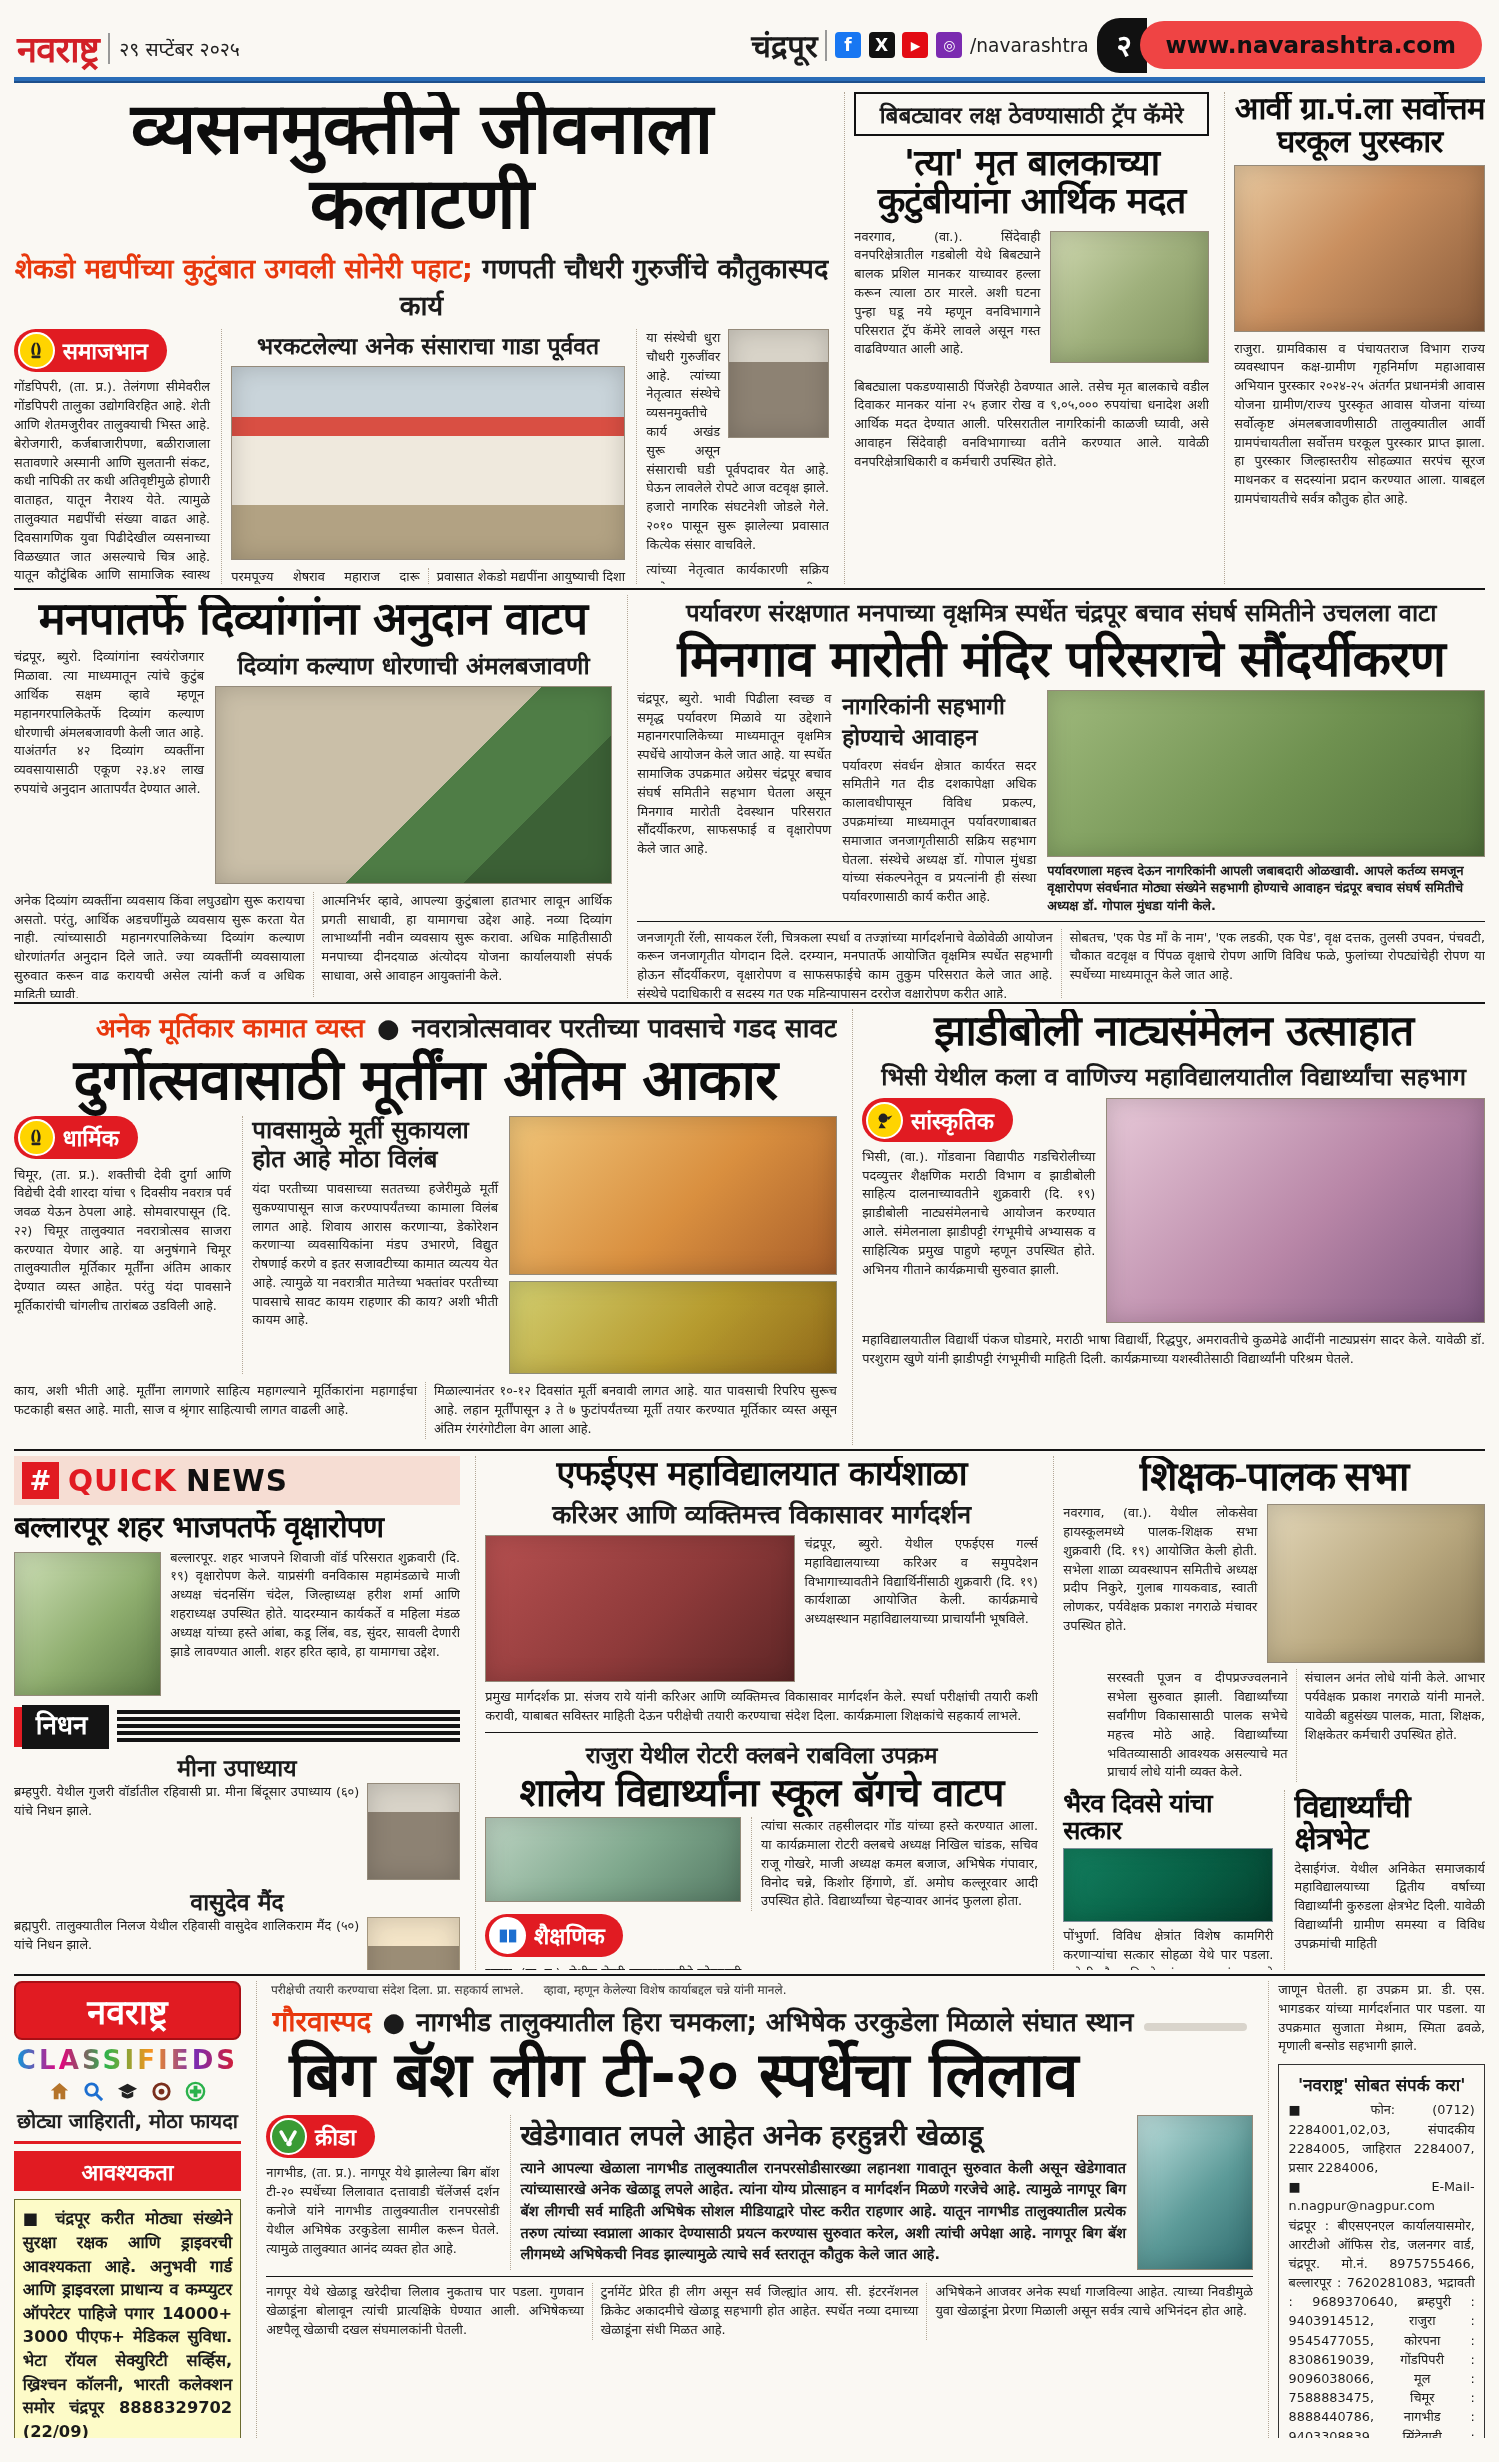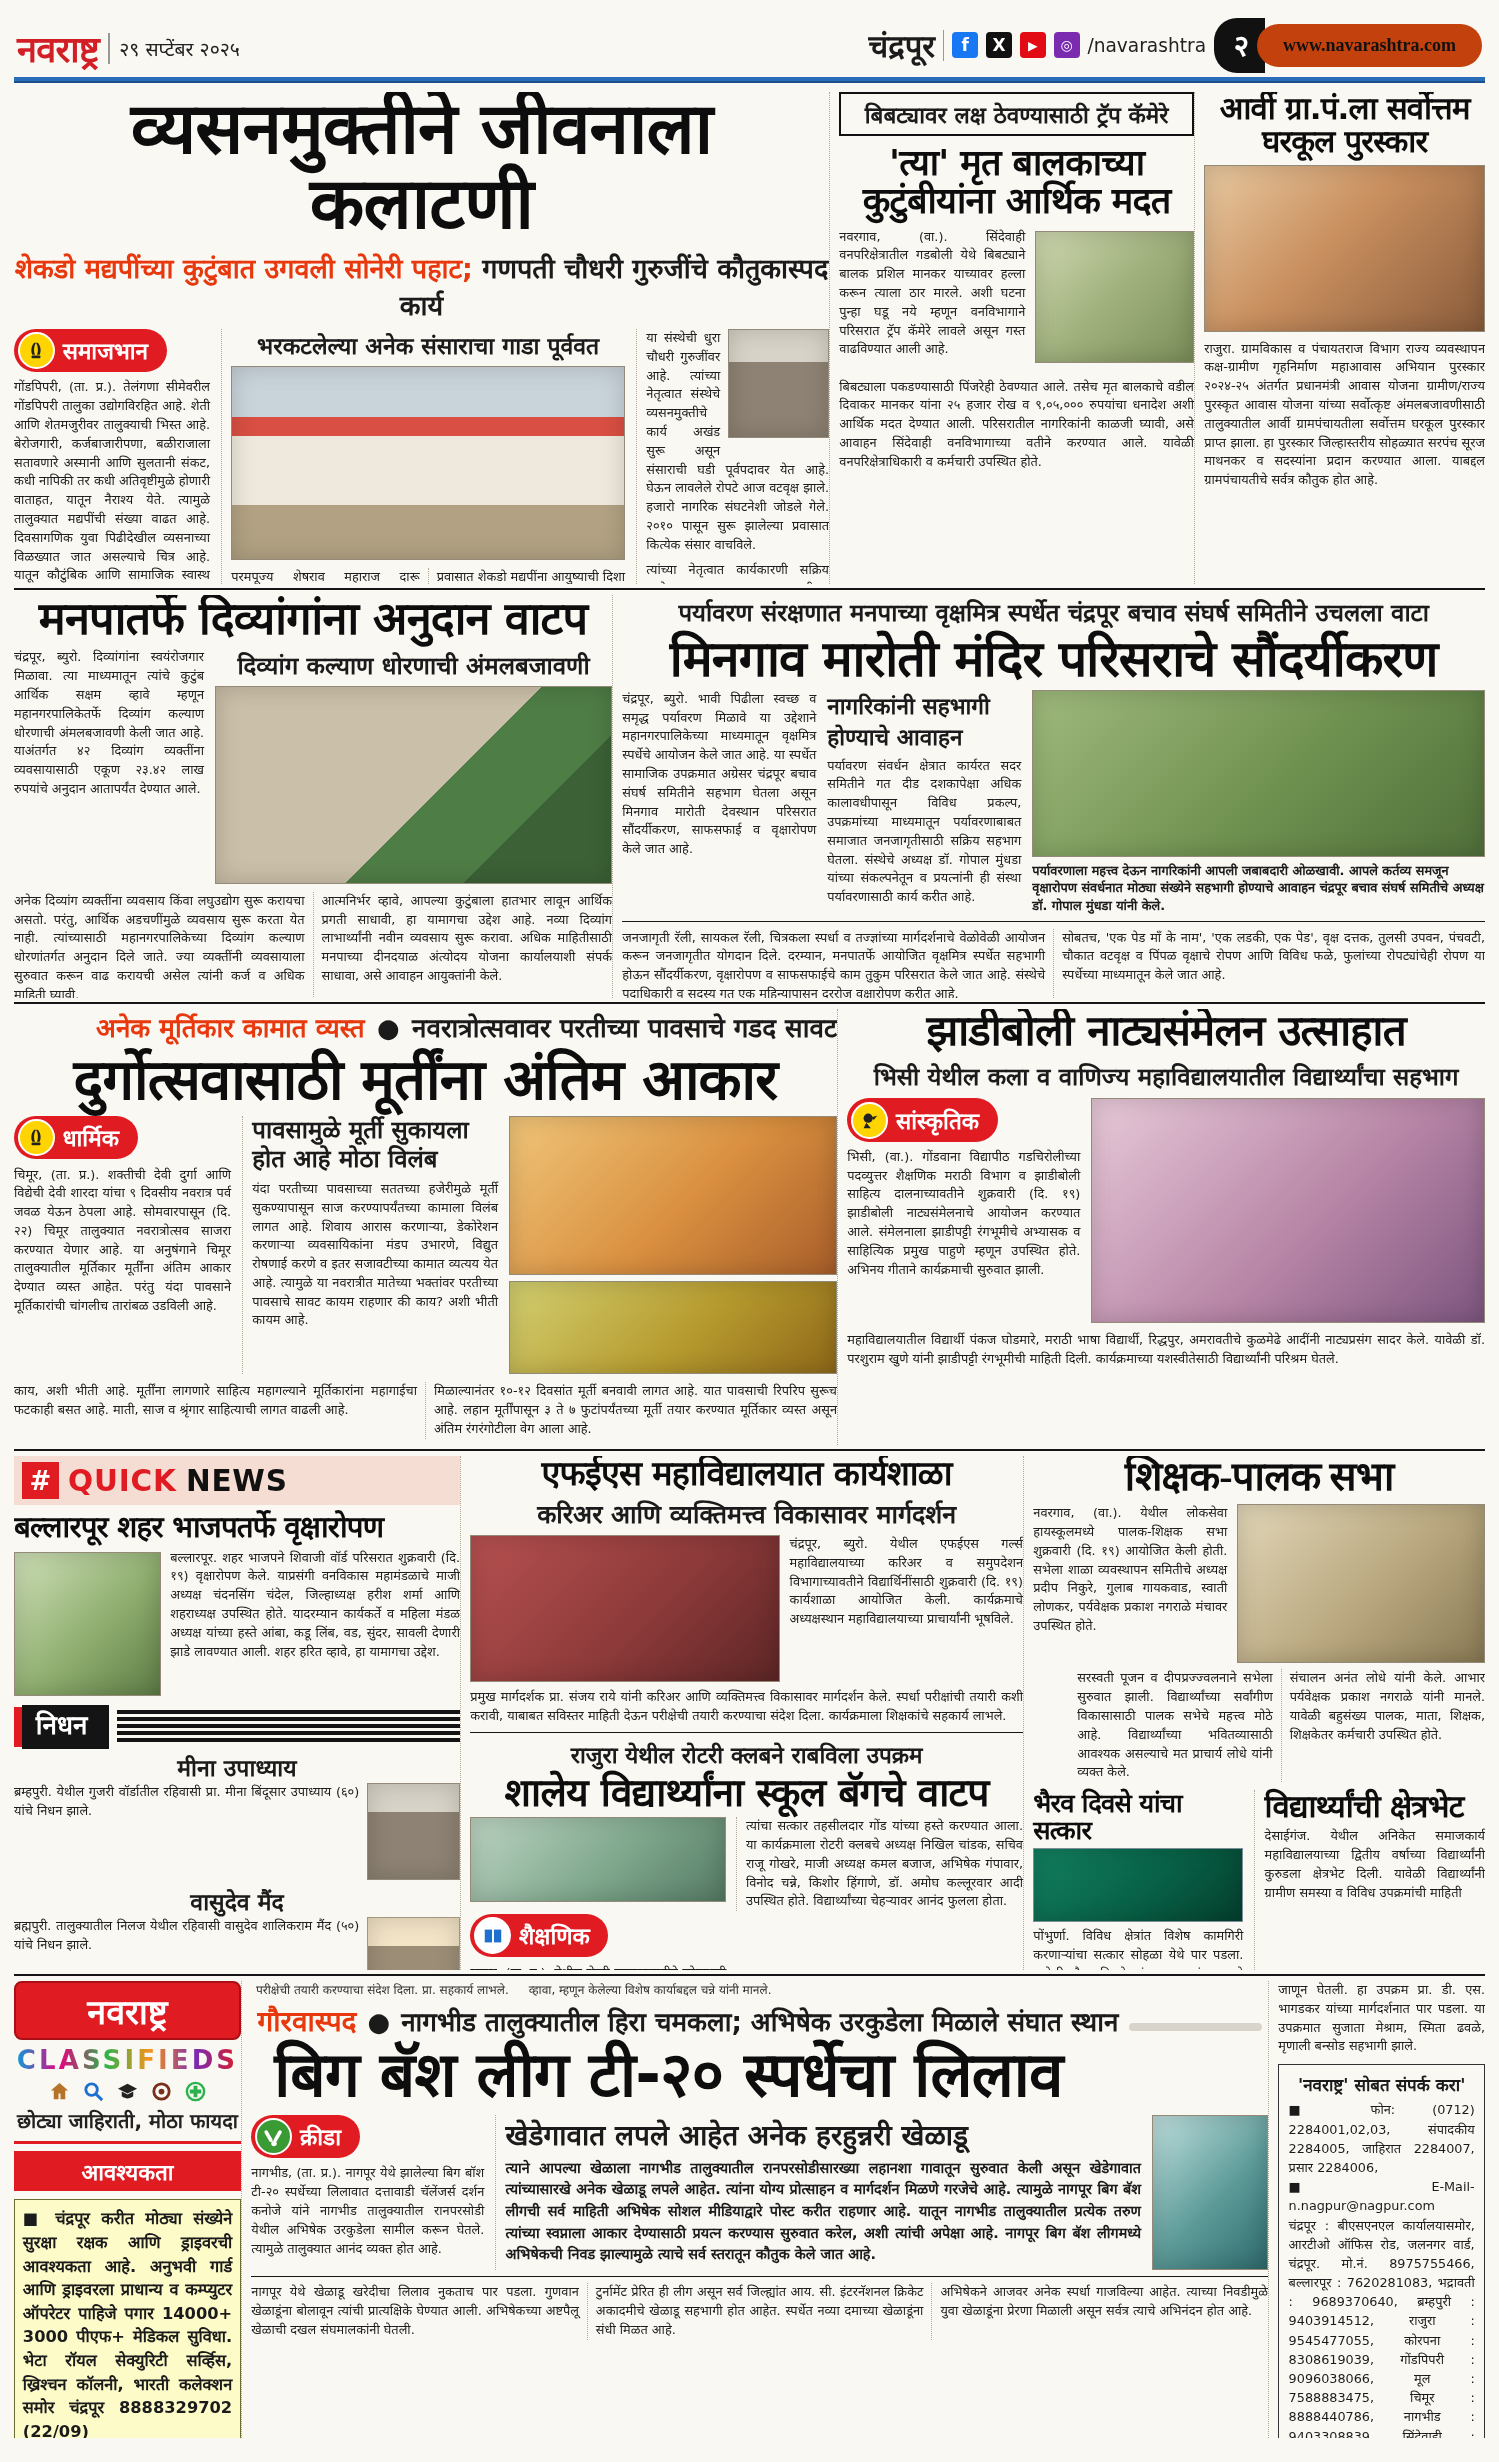--- a/index.html
+++ b/index.html
@@ -20,26 +20,26 @@
   .mast-right{ display:flex; align-items:center; gap:7.8px; }
   .edition{ font-size:31px; font-weight:bold; }
   .soc{ width:26px; height:26px; border-radius:3.9px; display:flex; align-items:center; justify-content:center;
         color:#fff; font-weight:bold; font-size:17px; }
   .soc.fb{ background:#1877f2; } .soc.tw{ background:#111; } .soc.yt{ background:#e30b13; font-size:12.4px; }
   .soc.ig{ background:#7b2bb0; font-size:14px; }
   .handle{ font-size:18.6px; color:#222; }
   .pageno-wrap{ display:flex; align-items:center; }
   .pageno{ background:#111; color:#fff; font-size:29.5px; font-weight:bold; padding:6.2px 15.5px 7.8px 20px;
            border-radius:23px 0 0 23px; }
-  .site{ background:#c2410c; color:#111; font-size:18px; font-weight:bold; padding:11px 26px;
-         border-radius:31px; margin-left:-7.8px;font-family:Liberation Serif, serif; }
+  .site{ background:#ef4444; color:#111; font-size:23px; font-weight:bold; padding:11px 26px;
+         border-radius:31px; margin-left:-7.8px; }
   .blue-rule{ height:5.4px; background:#2a6db8; border-bottom:2.3px solid #1d4f8c; margin-bottom:4.7px; }
 
   
-  .row{ display:flex; gap:0; border-bottom:2.3px solid #161616; padding:4.7px 0; overflow:hidden; }
+  .row{ display:flex; gap:15px; border-bottom:2.3px solid #161616; padding:4.7px 0; overflow:hidden; }
   .art{ overflow:hidden; position:relative; }
   .vsep{ border-left:1.6px dotted #b3a796; padding-left:9.3px; }
   .hd{ font-weight:bold; color:#0d0d0d; text-align:center; letter-spacing:-0.8px; line-height:1.05; }
   .sub{ font-weight:bold; text-align:center; }
   .body-t{ font-size:12.8px; line-height:1.47; text-align:justify; color:#1d1d1d; }
   .cols2{ column-count:2; column-gap:17px; column-rule:0.8px dotted #b3a796; }
   .cols3{ column-count:3; column-gap:17px; column-rule:0.8px dotted #b3a796; }
   .ph{ border:0.8px solid #948a7a; box-shadow:inset 0 0 23px rgba(0,0,0,.18); }
   .badge{ display:inline-flex; align-items:center; gap:7.8px; background:#e11b22; color:#fff;
           border-radius:31px; padding:3.1px 18.6px 3.1px 3.9px; font-weight:bold; font-size:22.5px; white-space:nowrap; }

